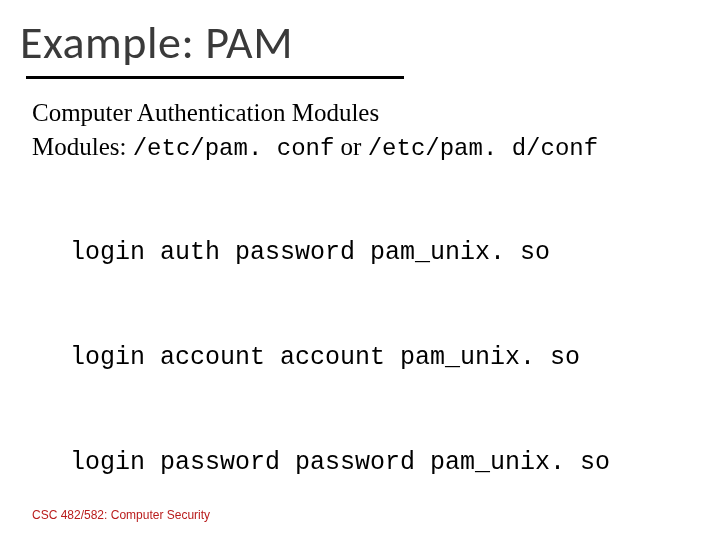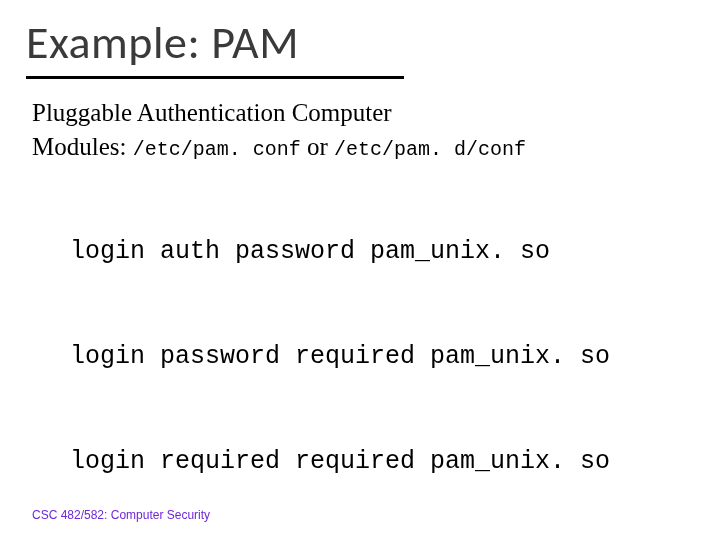--- a/index.html
+++ b/index.html
@@ -14,21 +14,21 @@
   }
   .slide {
     position: relative;
     width: 720px;
     height: 540px;
     box-sizing: border-box;
   }
   .title {
     position: absolute;
     top: 14px;
-    left: 26px;
+    left: 20px;
     font-family: Calibri, "Segoe UI", Arial, sans-serif;
     font-size: 46px;
     color: #3a3a3a;
     letter-spacing: 0.5px;
   }
   .rule {
     position: absolute;
     top: 76px;
     left: 26px;
     width: 378px;
@@ -44,60 +44,60 @@
     line-height: 1.35;
   }
   .subtitle {
     font-family: Georgia, "Times New Roman", serif;
   }
   .config-line {
     font-family: Georgia, "Times New Roman", serif;
   }
   .mono {
     font-family: "Courier New", Courier, monospace;
-    font-size: 20px;
+    font-size: 24px;
     text-align: right;
   }
   .code-block {
     font-family: "Courier New", Courier, monospace;
     font-size: 25px;
     line-height: 1.4;
     margin-left: 38px;
     white-space: pre;
   }
   .footer {
     position: absolute;
     bottom: 18px;
     left: 32px;
     font-family: Arial, Helvetica, sans-serif;
     font-size: 12px;
-    color: #6d28d9;
+    color: #b91c1c;
   }
 </style>
 </head>
 <body>
 
 <div class="slide">
 
   <div class="title">Example: PAM</div>
 
   <div class="rule"></div>
 
   <div class="body">
 
-    <div class="subtitle">Pluggable Authentication Computer</div>
+    <div class="subtitle">Computer Authentication Modules</div>
 
     <div class="config-line">
       <span>Modules: </span><span class="mono">/etc/pam. conf</span><span> or </span><span class="mono">/etc/pam. d/conf</span>
     </div>
 
     <div class="code-block">
       <div>login auth password pam_unix. so</div>
-      <div>login password required pam_unix. so</div>
-      <div>login required required pam_unix. so</div>
+      <div>login account account pam_unix. so</div>
+      <div>login password password pam_unix. so</div>
       
     </div>
 
   </div>
 
   <div class="footer">CSC 482/582: Computer Security</div>
 
 </div>
 
 </body></html>

